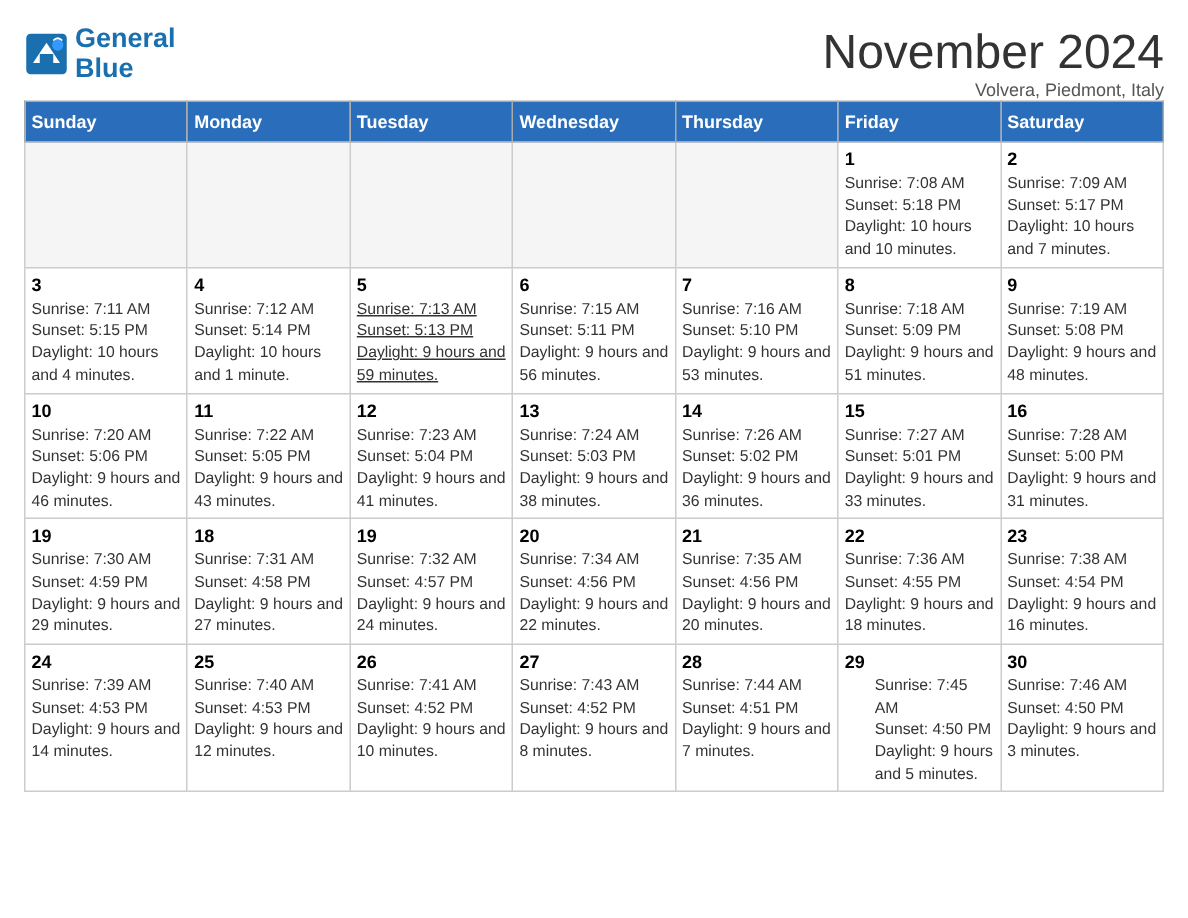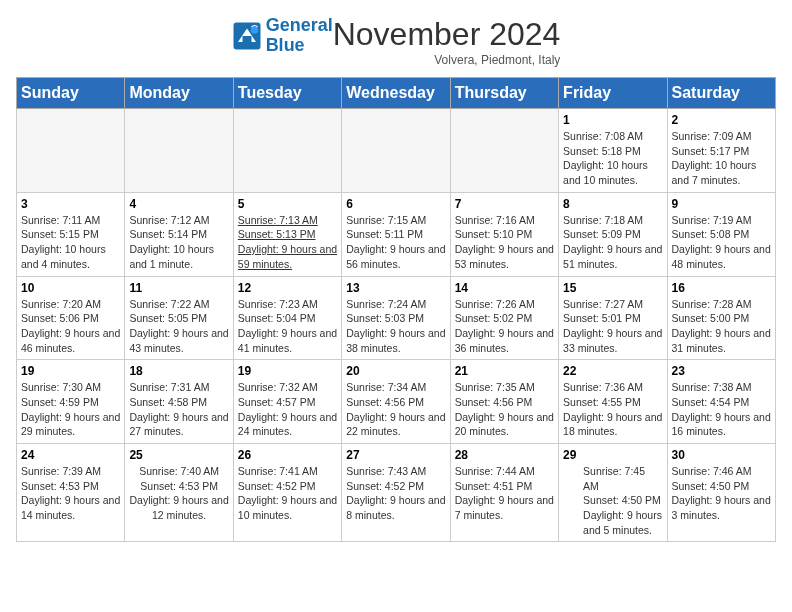--- a/index.html
+++ b/index.html
@@ -6,22 +6,21 @@
     body {
       font-family: Arial, sans-serif;
       background: #fff;
       width: 792px;
       min-height: 612px;
       padding: 16px;
     }
     .header {
       display: flex;
       align-items: flex-start;
-      justify-content: center;
-      margin-bottom: 10px;
+      justify-content: space-between;
     }
     .logo {
       display: flex;
       align-items: center;
       gap: 4px;
     }
     .logo-text {
       font-size: 18px;
       font-weight: bold;
       color: #333;
@@ -47,21 +46,21 @@
     .calendar {
       width: 100%;
       border-collapse: collapse;
       font-size: 11px;
     }
     .calendar th {
       background-color: #2a6ebb;
       color: #fff;
       padding: 6px 4px;
       text-align: left;
-      font-size: 16px;
+      font-size: 12px;
       border: 1px solid #aaa;
     }
     .calendar td {
       border: 1px solid #ccc;
       vertical-align: top;
       padding: 4px 4px;
       width: 108px;
       min-height: 80px;
       background: #fff;
     }
@@ -272,21 +271,21 @@
       </tr>
       <tr>
         <td>
           <span class="day-num">24</span>
           <div class="day-info" style="white-space: pre-line;">Sunrise: 7:39 AM
 Sunset: 4:53 PM
 Daylight: 9 hours and 14 minutes.</div>
         </td>
         <td>
           <span class="day-num">25</span>
-          <div class="day-info" style="white-space: pre-line; text-align: center;">Sunrise: 7:40 AM
+          <div class="day-info" style="white-space: pre-line;">Sunrise: 7:40 AM
 Sunset: 4:53 PM
 Daylight: 9 hours and 12 minutes.</div>
         </td>
         <td>
           <span class="day-num">26</span>
           <div class="day-info" style="white-space: pre-line;">Sunrise: 7:41 AM
 Sunset: 4:52 PM
 Daylight: 9 hours and 10 minutes.</div>
         </td>
         <td>

